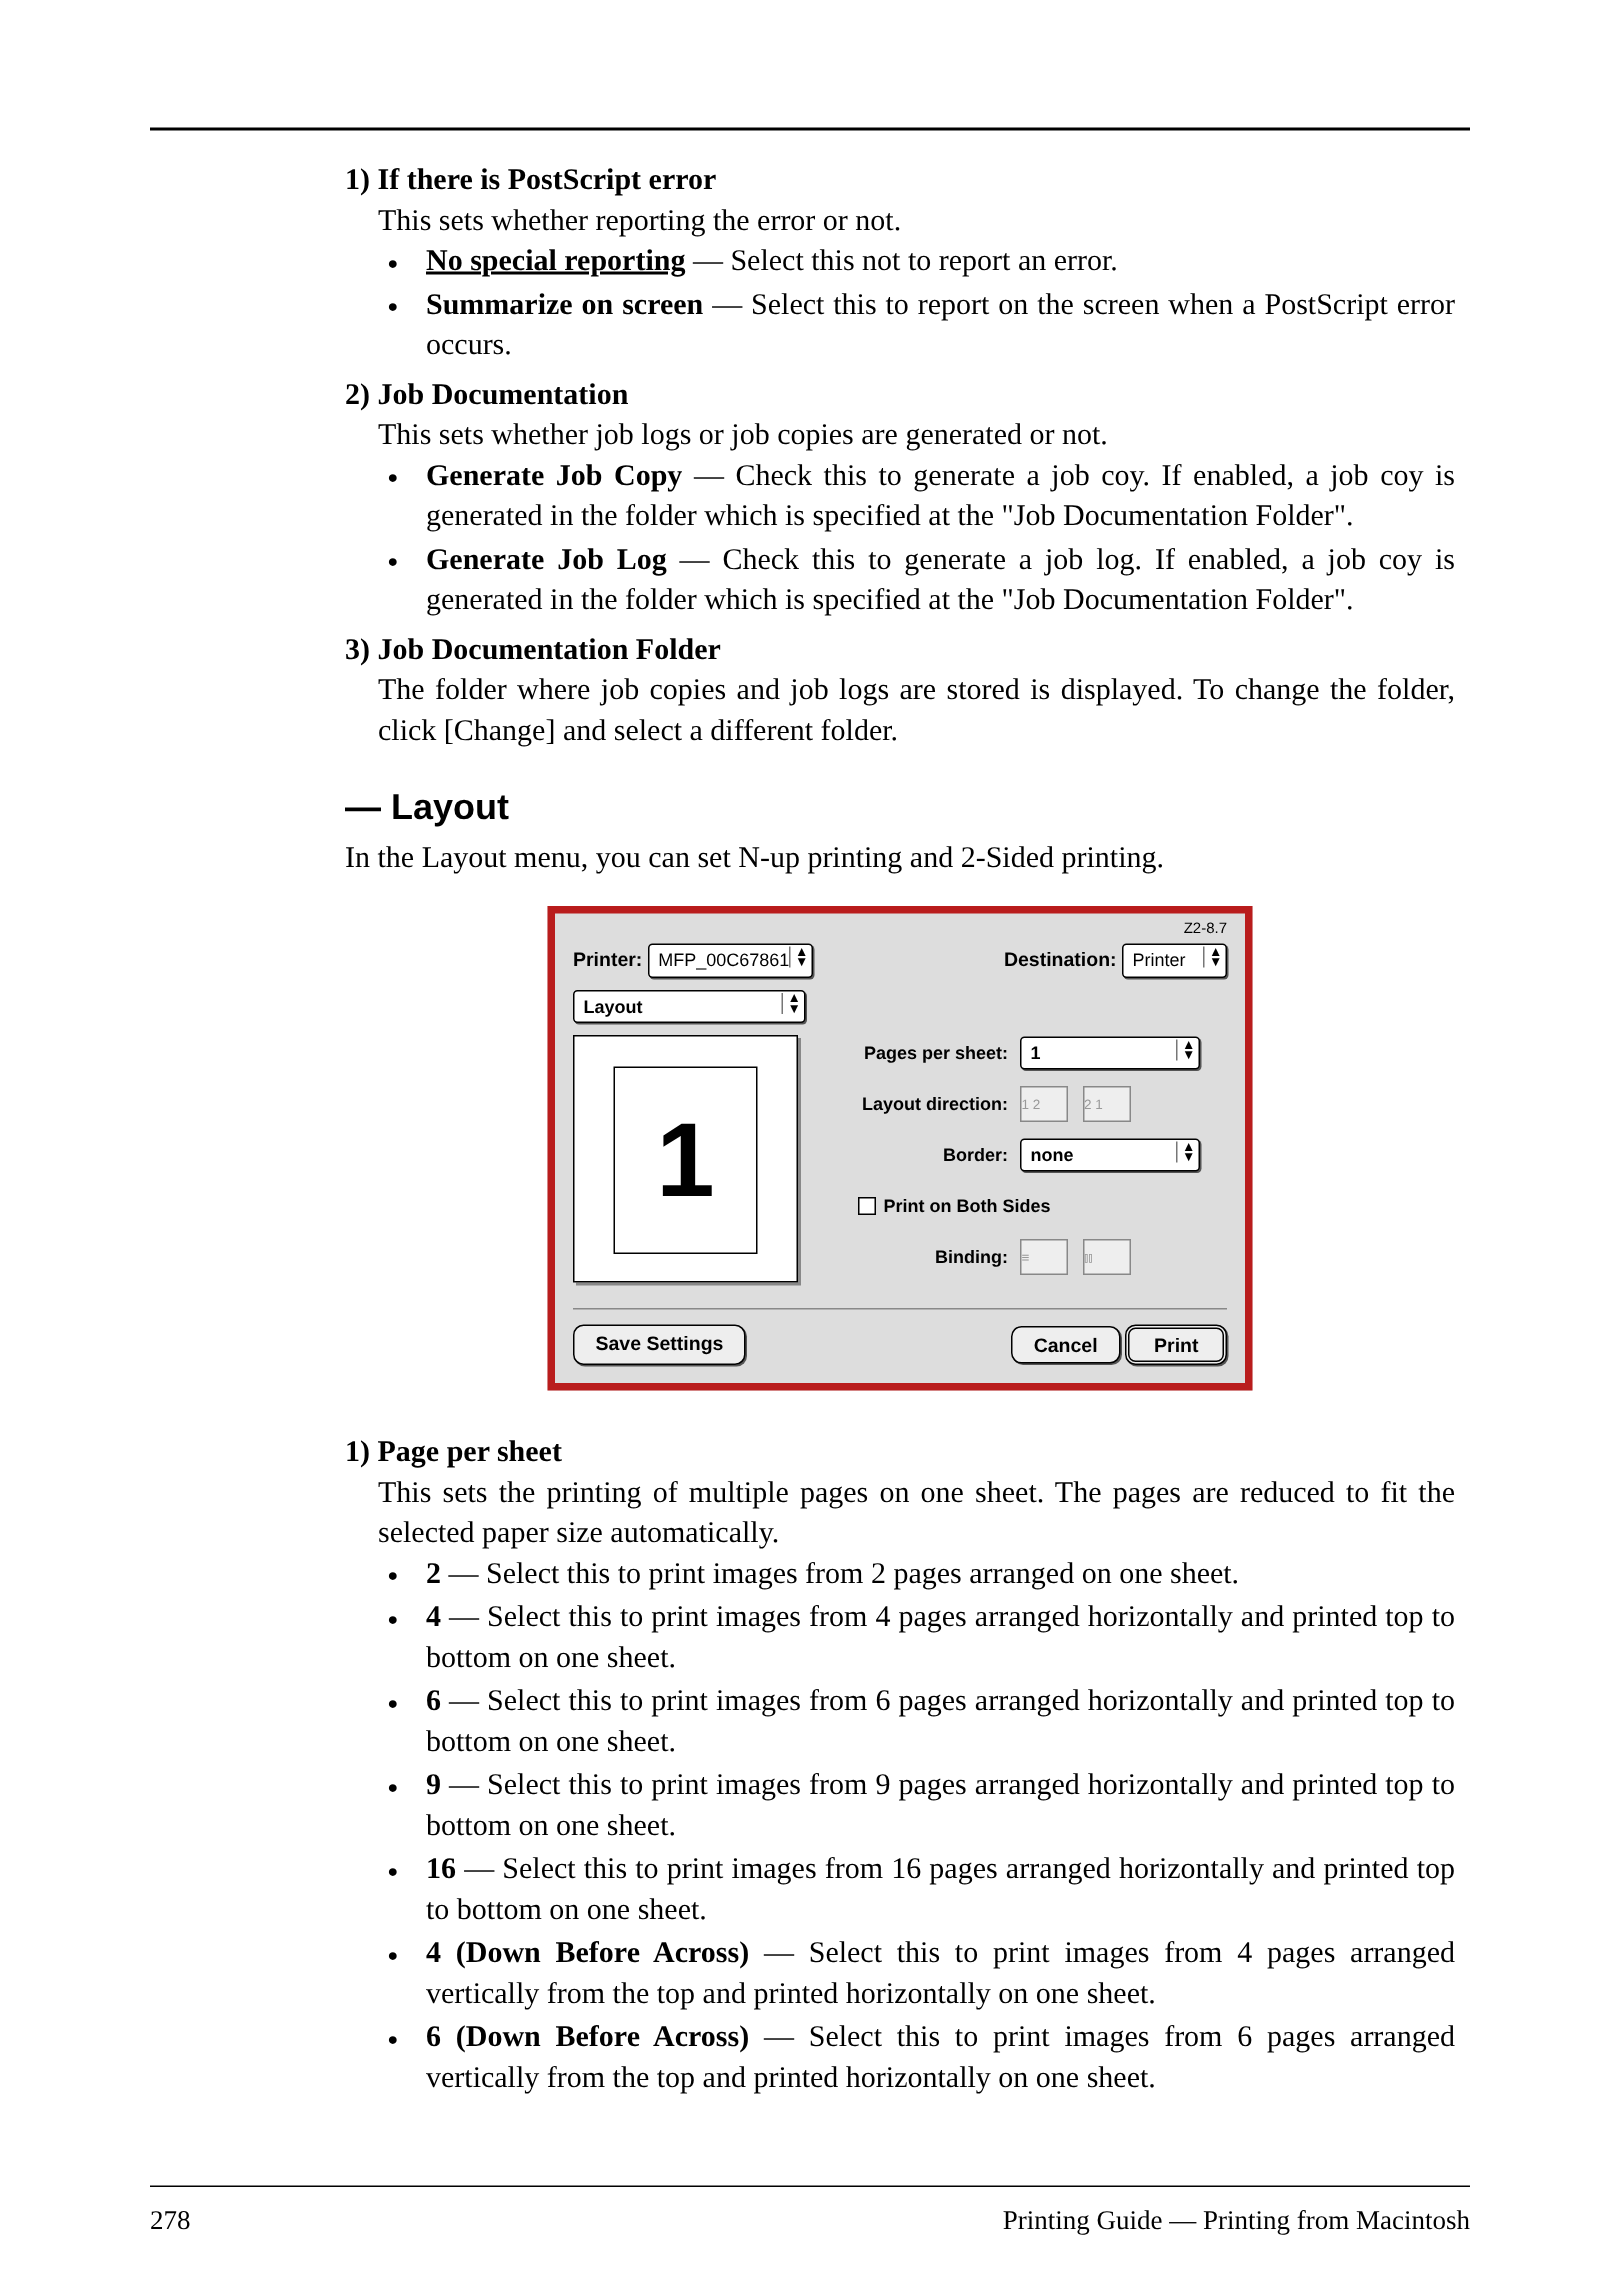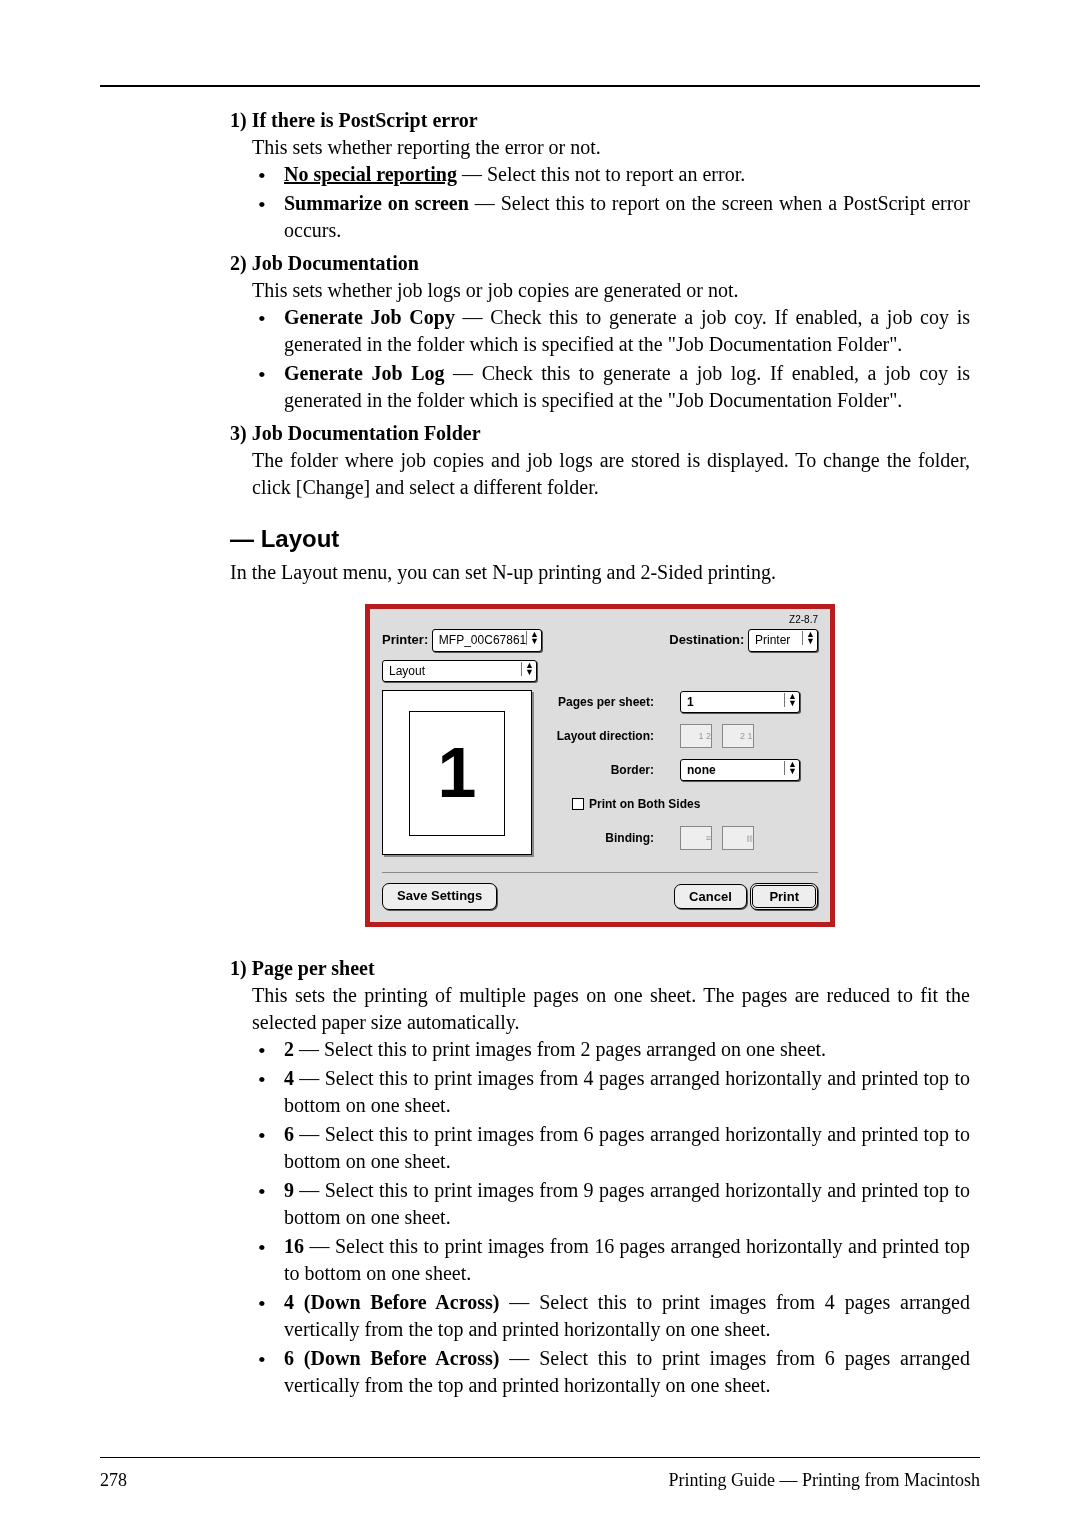--- a/index.html
+++ b/index.html
@@ -142,21 +142,21 @@
   }
   .ctrl-row {
     display: flex;
     align-items: center;
     margin-bottom: 10px;
     min-height: 24px;
   }
   .ctrl-label {
     width: 138px;
     text-align: right;
-    padding-right: 26px;
+    padding-right: 8px;
     font-size: 12px;
   }
   .ctrl-label.disabled, .ctrl-val.disabled { color: #000000; }
   .ctrl-val { font-weight: normal; }
   .ctrl-select {
     background: #fff;
     border: 1px solid #000;
     border-radius: 3px;
     box-shadow: 1px 1px 0 #555;
     padding: 2px 6px;
@@ -171,21 +171,21 @@
     border-left: 1px solid #777;
     padding-left: 3px;
   }
   .minibtn {
     display: inline-block;
     width: 32px; height: 24px;
     border: 1px solid #888;
     background: #eee;
     margin-right: 6px;
     font-size: 9px;
-    text-align: right;
+    text-align: left;
     line-height: 22px;
     color: #999;
   }
   .chk {
     display: inline-block;
     width: 12px; height: 12px;
     border: 1px solid #000;
     background: #fff;
     margin-right: 5px;
     vertical-align: middle;
@@ -314,21 +314,21 @@
         <span class="dlg-version">Z2-8.7</span>
         <div class="dlg-row1">
           <span class="dlg-label">Printer:</span>
           <span class="dlg-select"><span>MFP_00C67861</span><span class="arrows">▲<br>▼</span></span>
           <span style="float:right">
             <span class="dlg-label">Destination:</span>
             <span class="dlg-select" style="min-width:70px"><span>Printer</span><span class="arrows">▲<br>▼</span></span>
           </span>
         </div>
         <div class="dlg-row2">
-          <span class="dlg-select" style="min-width:155px;font-weight:normal"><span>Layout</span><span class="arrows">▲<br>▼</span></span>
+          <span class="dlg-select" style="min-width:155px;font-weight:bold"><span>Layout</span><span class="arrows">▲<br>▼</span></span>
         </div>
 
         <div class="dlg-body">
           <div class="preview">
             <div class="preview-page">
                 <span class="preview-one">1</span>
               </div>
           </div>
           <div class="controls">
             <div class="ctrl-row">

